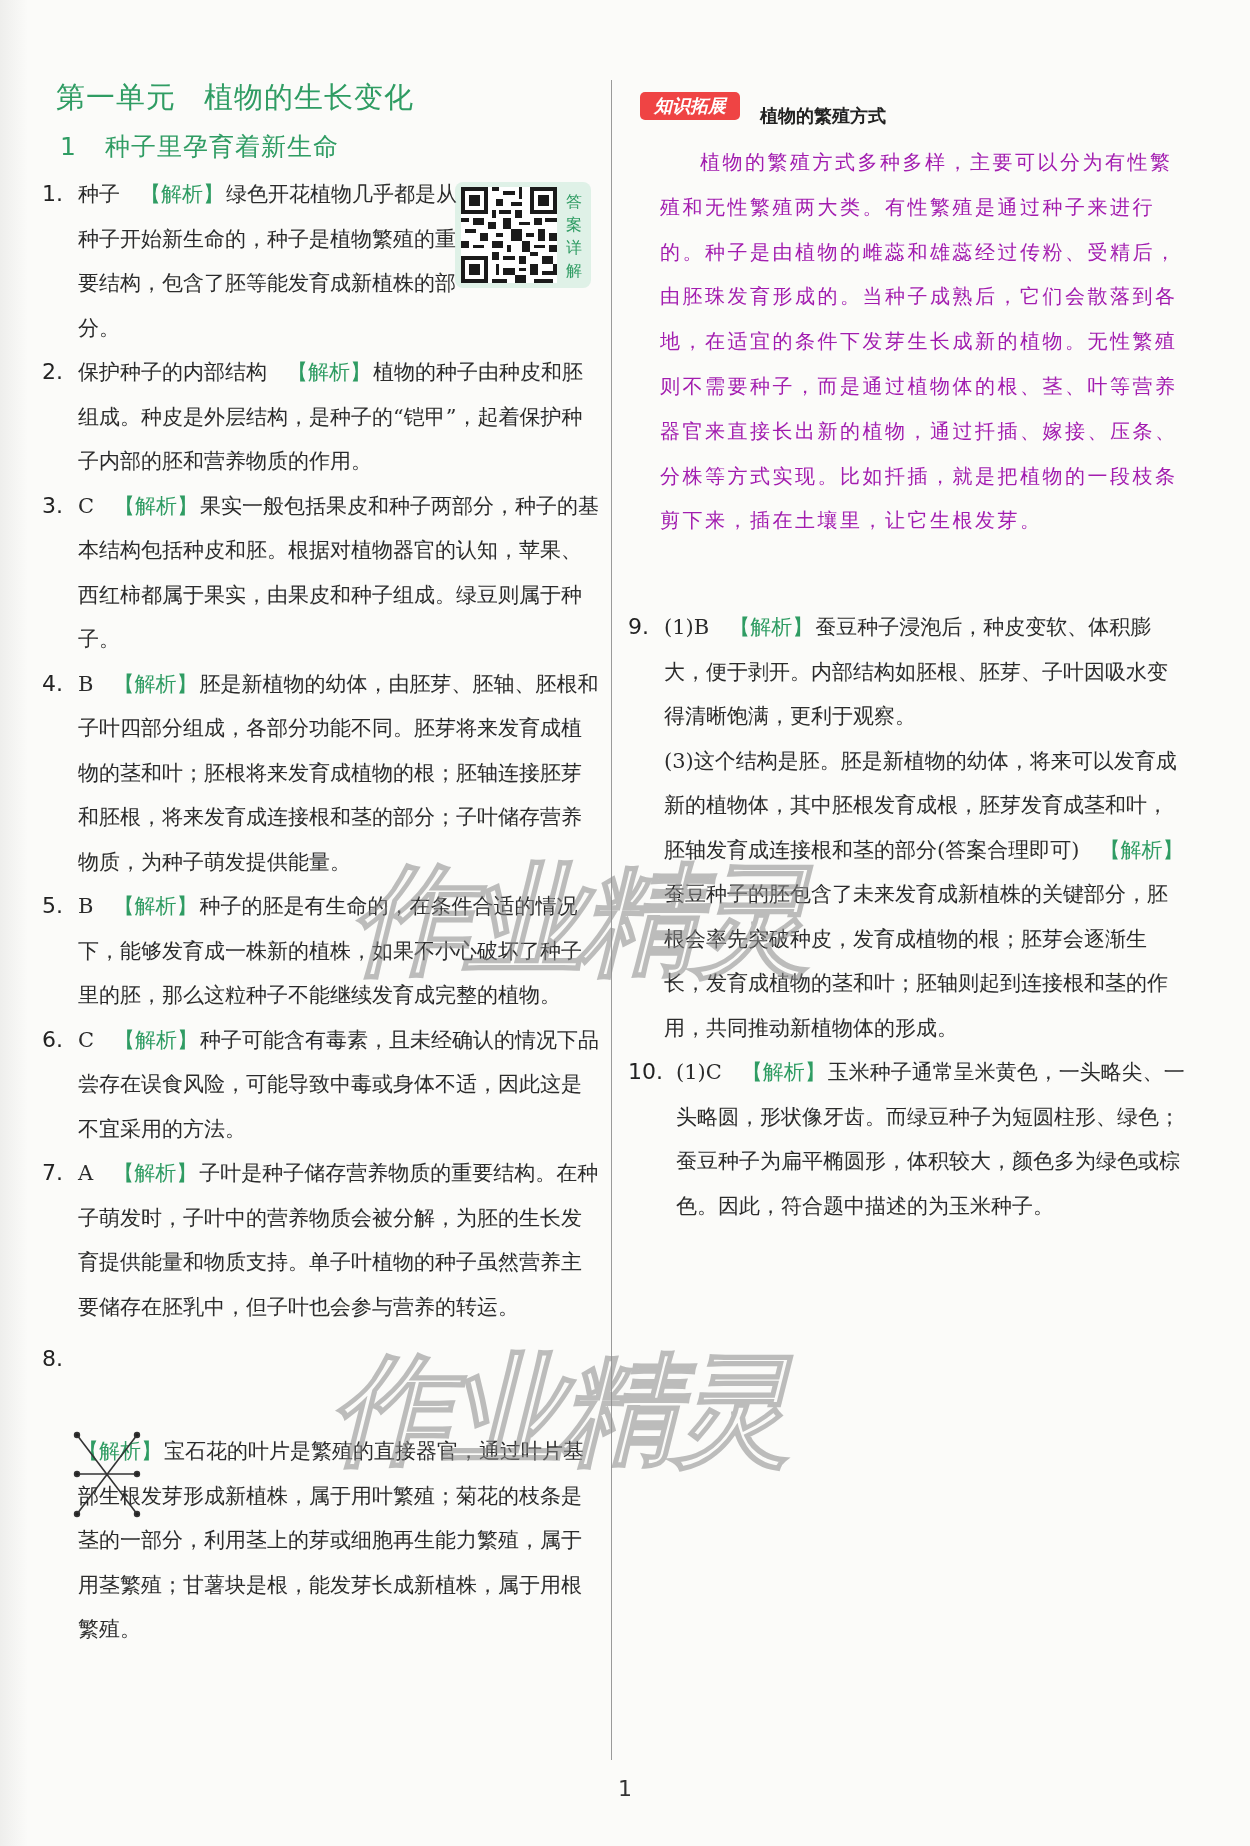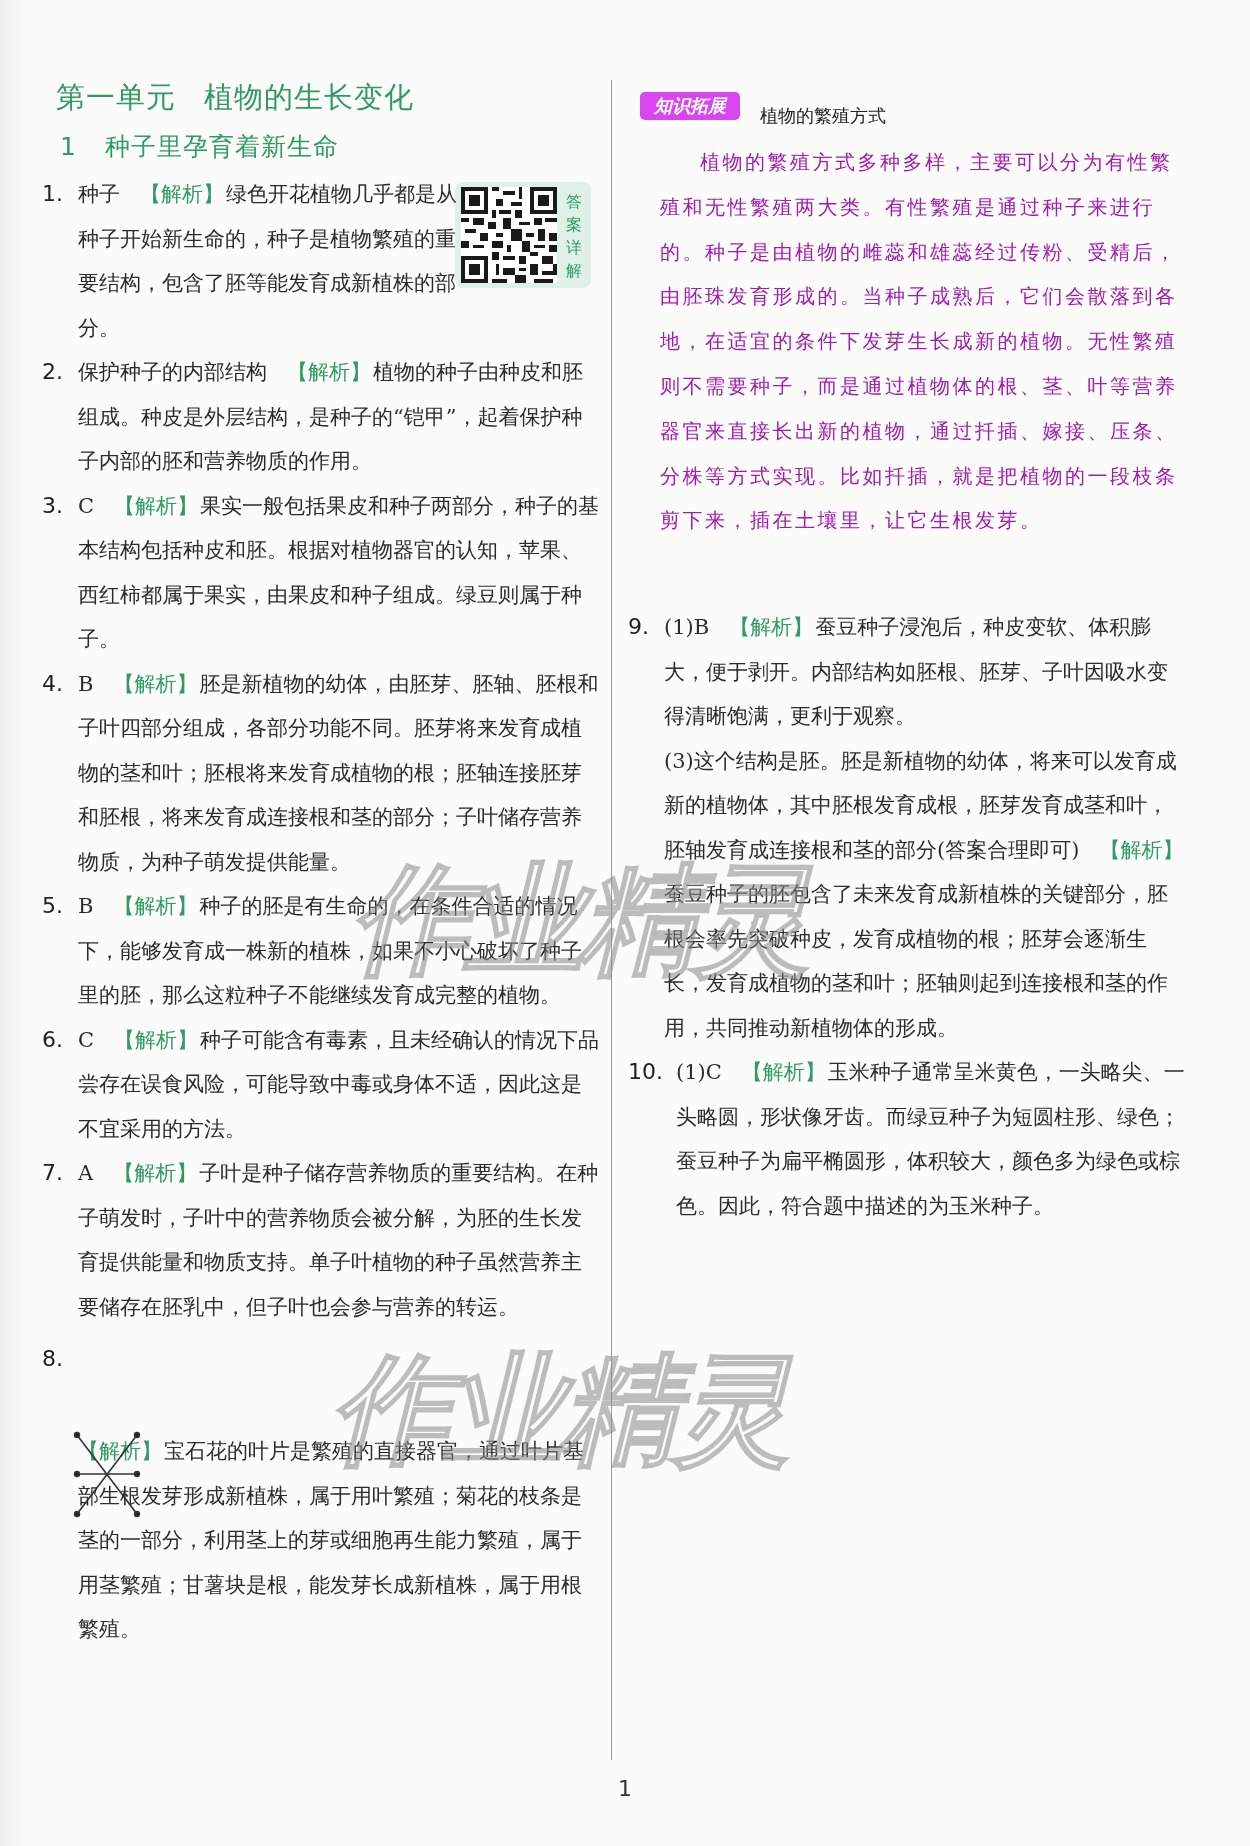--- a/index.html
+++ b/index.html
@@ -38,27 +38,27 @@
   }
   .qr {
     position: absolute; left: 6px; top: 5px; width: 96px; height: 96px; background: #fff;
   }
   .qr-label {
     position: absolute; right: 6px; top: 8px; width: 22px; font-family: "DejaVu Sans", sans-serif;
     font-size: 16px; line-height: 23px; color: #2f9c63; text-align: center;
   }
 
   .knowledge-badge {
-    position: absolute; left: 640px; top: 92px; width: 100px; height: 28px; background: #d946ef;
+    position: absolute; left: 640px; top: 92px; width: 100px; height: 28px; background: #ef4444;
     border-radius: 5px; color: #fff; font-family: "DejaVu Sans", sans-serif; font-weight: bold;
     font-style: italic; font-size: 18px; line-height: 28px; text-align: center;
   }
   .knowledge-title {
     position: absolute; left: 760px; top: 104px; width: 300px; font-family: "DejaVu Sans", sans-serif;
-    font-weight: normal; font-size: 18px; color: #222;
+    font-weight: bold; font-size: 18px; color: #222;
   }
   .knowledge-body {
     position: absolute; left: 660px; top: 140px; width: 526px; font-size: 20px; line-height: 44.8px;
     text-indent: 40px; letter-spacing: 2.5px; color: #a21caf;
   }
 
   .match-diagram { position: absolute; left: 72px; top: 1430px; width: 70px; height: 88px; }
 
   .page-number {
     position: absolute; left: 0; width: 1250px; top: 1776px; text-align: center;

